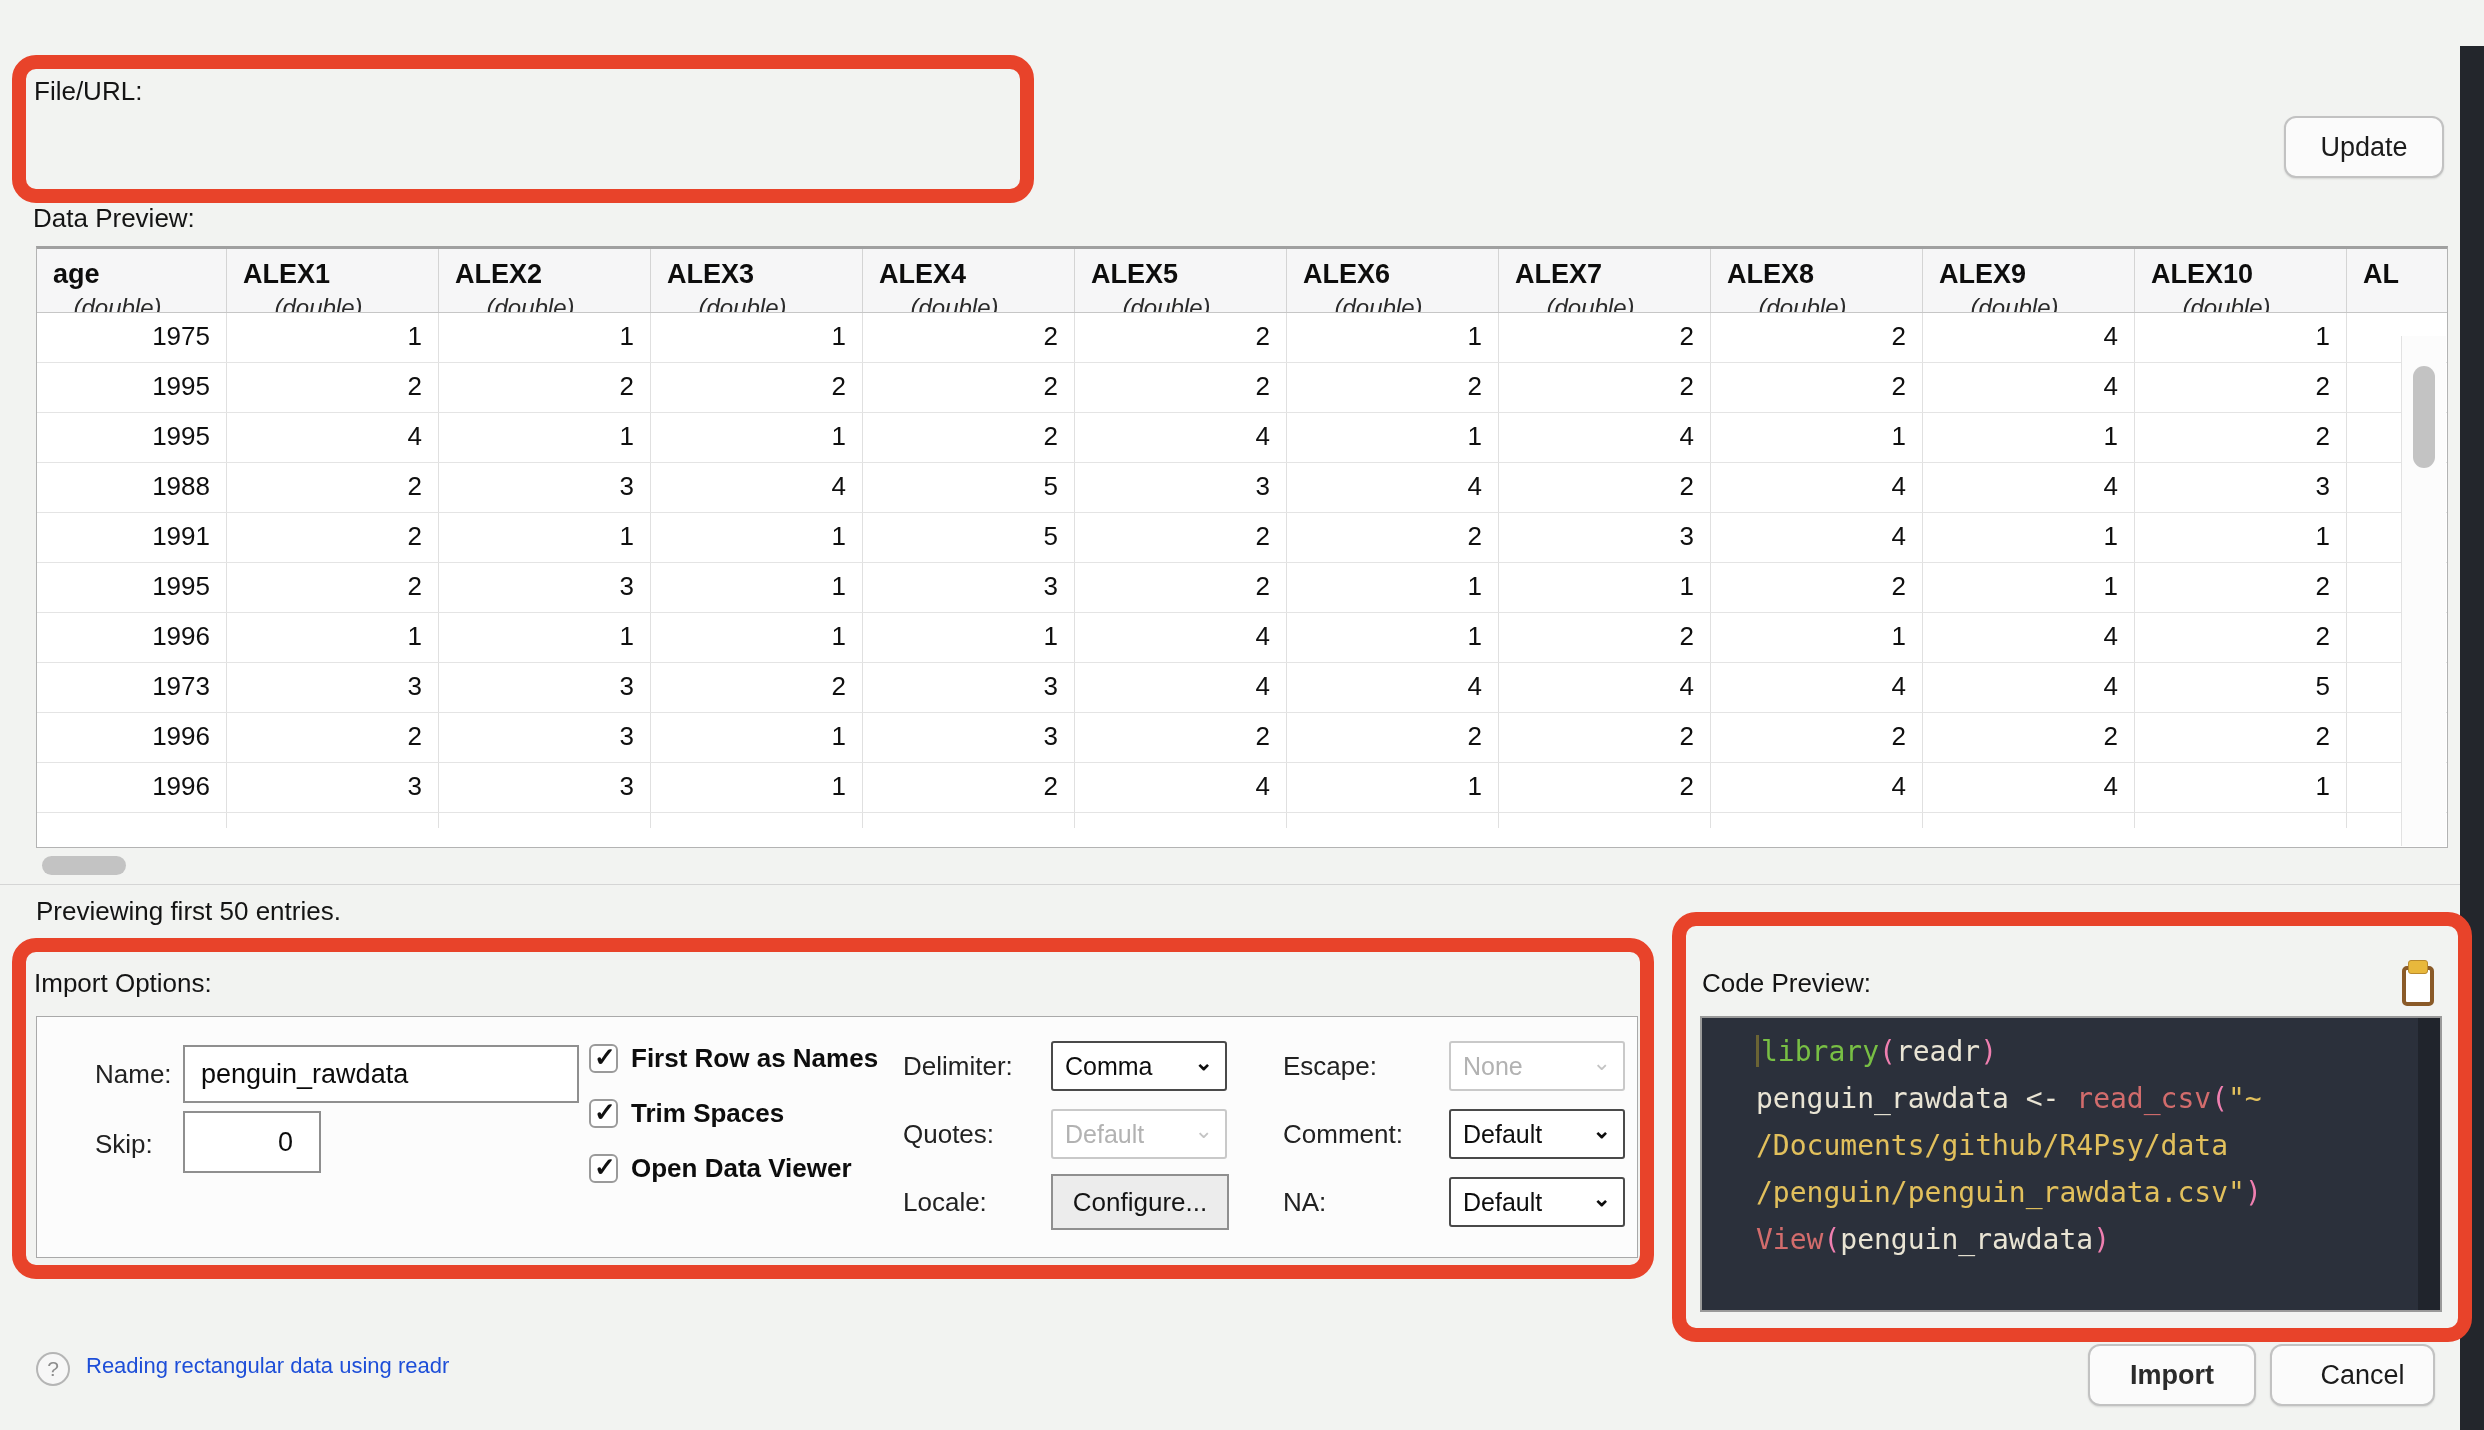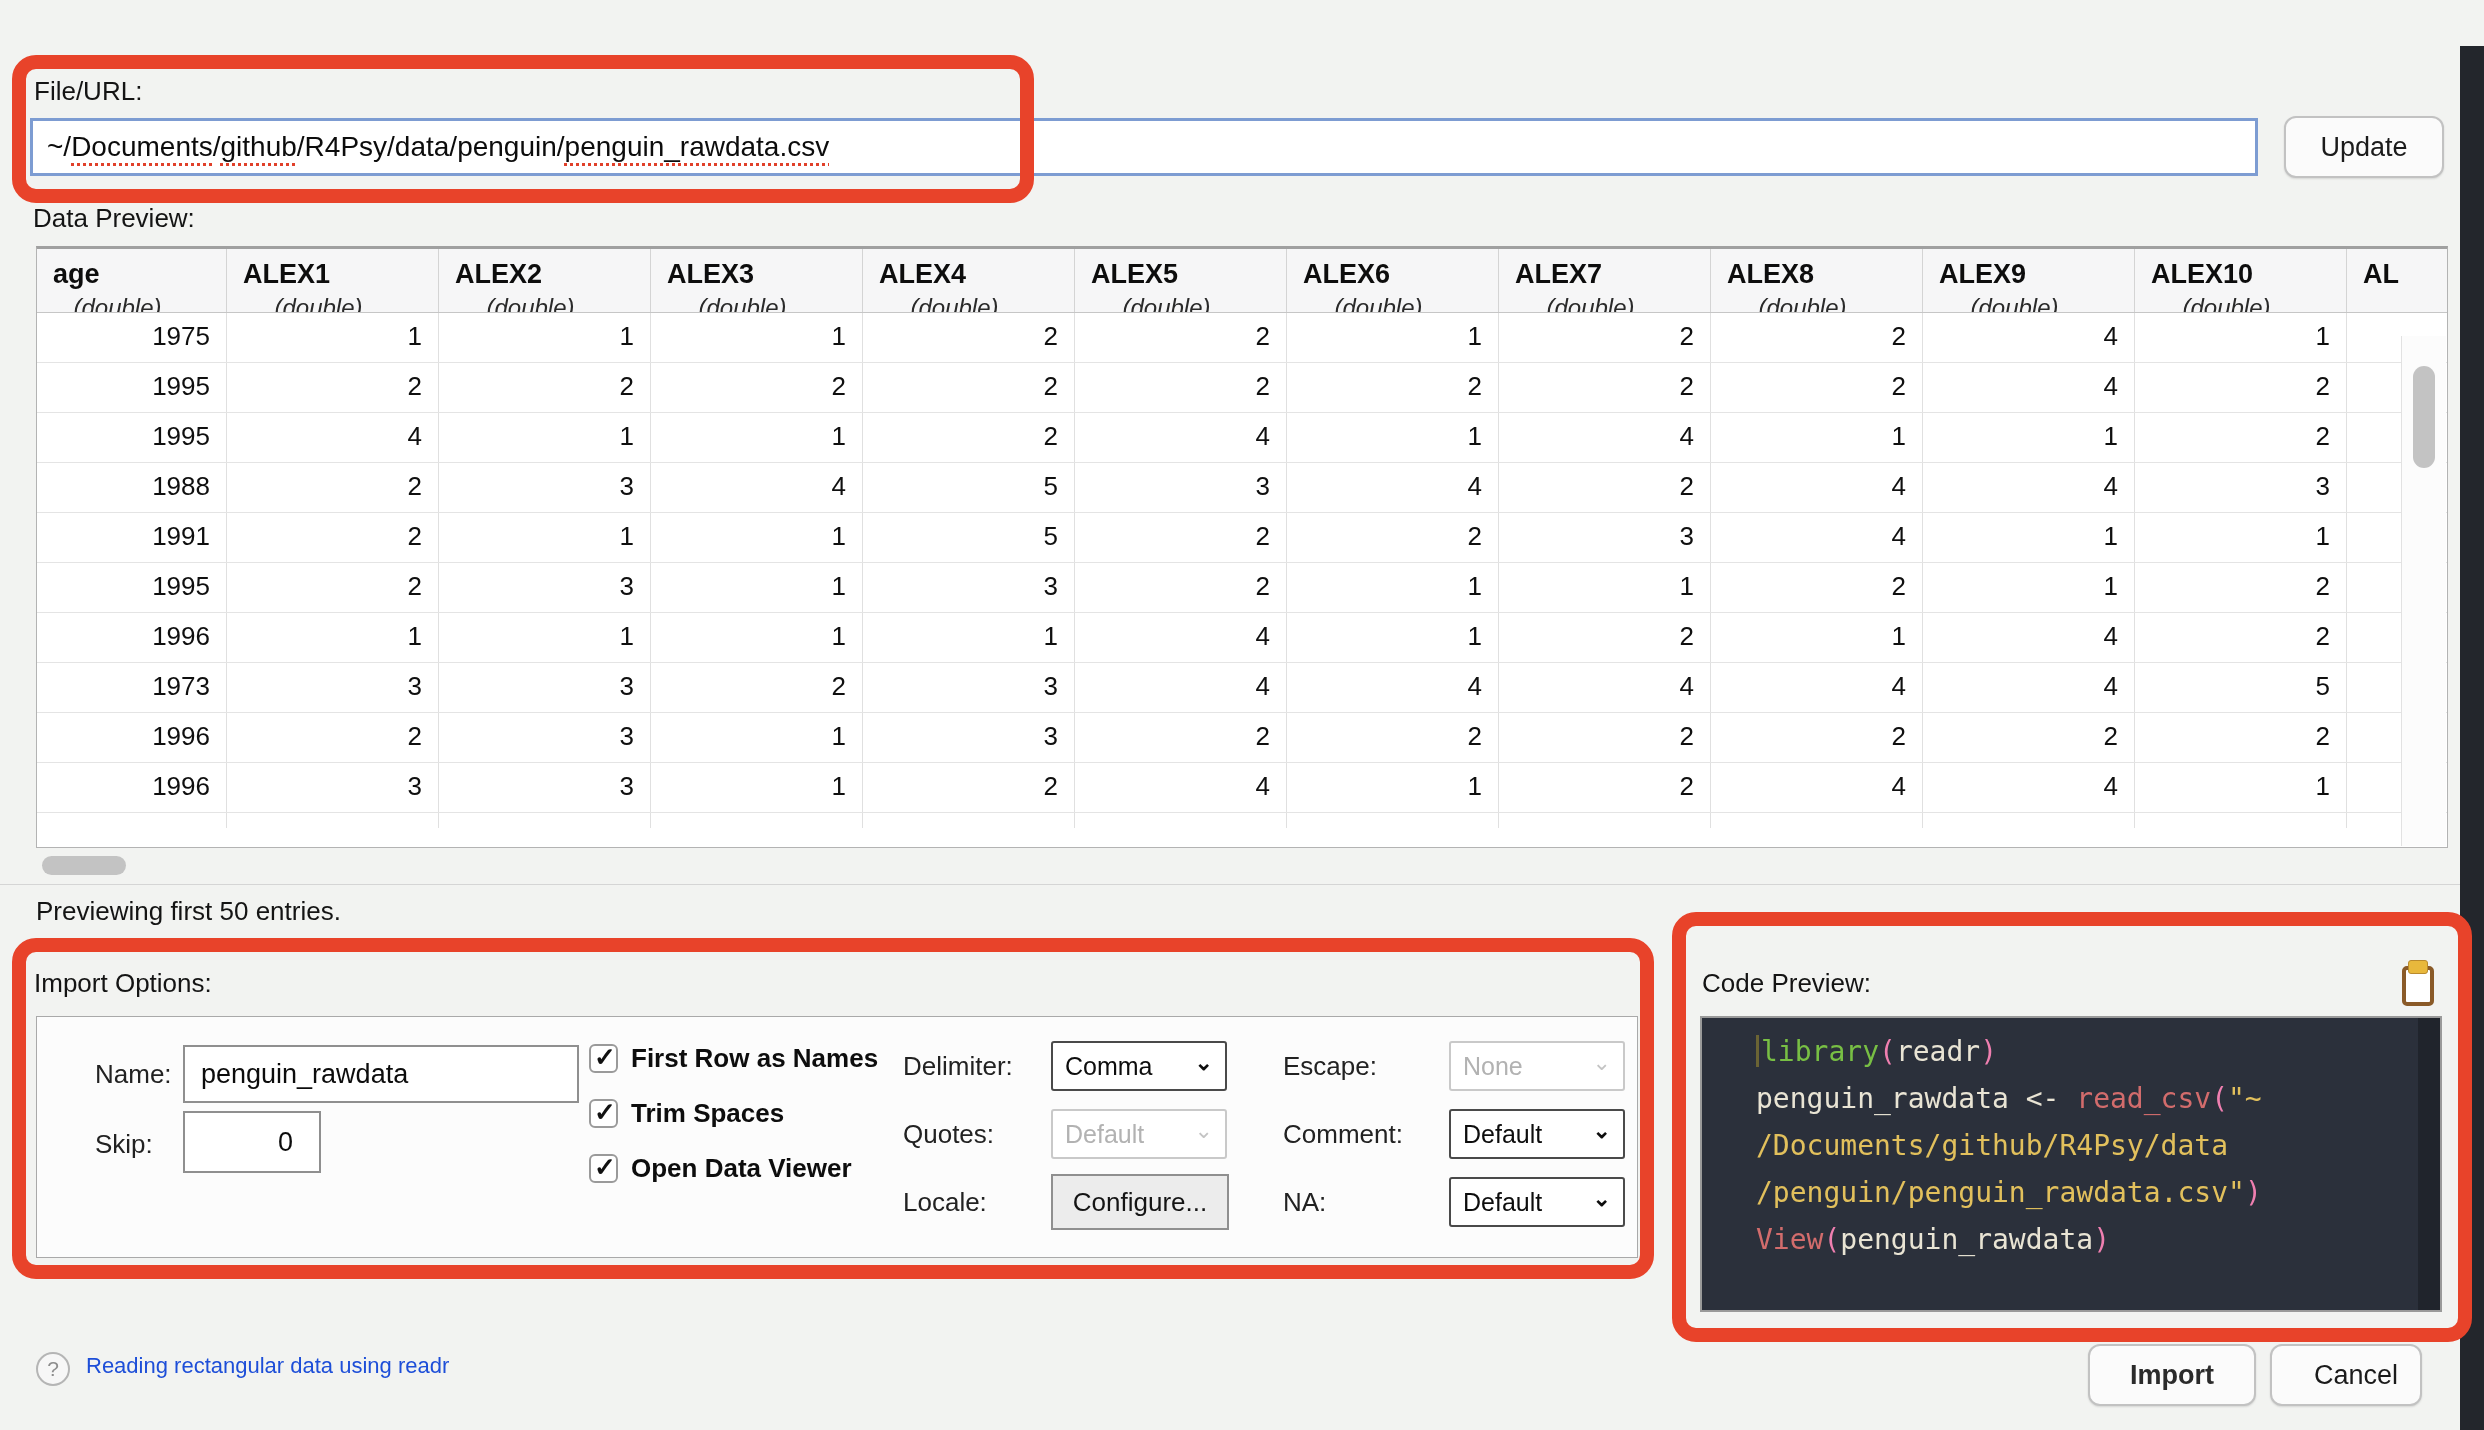--- a/index.html
+++ b/index.html
@@ -83,36 +83,35 @@
   .caret{display:inline-block;width:3px;height:32px;background:#6b6434;vertical-align:-6px;margin-right:2px;}
   .c-green{color:#78bf44;}
   .c-paren{color:#ef7fb0;}
   .c-plain{color:#e9e4d4;}
   .c-red{color:#d26c6c;}
   .c-str{color:#e2c05c;}
   
   .help-circle{position:absolute;left:36px;top:1352px;width:34px;height:34px;border:2px solid #b5b5b5;border-radius:50%;background:#f7f7f7;box-sizing:border-box;display:flex;align-items:center;justify-content:center;font-size:21px;color:#8d8d8d;}
   .help-link{position:absolute;left:86px;top:1353px;font-size:22px;color:#1d4ed8;cursor:pointer;}
   .btn-import{left:2088px;top:1344px;width:168px;height:62px;font-weight:700;color:#2b2b2b;}
-  .btn-cancel{left:2270px;top:1344px;width:152px;height:62px;padding-left:20px;}
+  .btn-cancel{left:2270px;top:1344px;width:165px;height:62px;padding-left:20px;}
   
   .annot{position:absolute;border:14px solid #e8432a;border-radius:24px;pointer-events:none;box-sizing:border-box;}
   .annot1{left:12px;top:55px;width:1022px;height:148px;}
   .annot2{left:12px;top:938px;width:1642px;height:341px;}
   .annot3{left:1672px;top:912px;width:800px;height:430px;}
 </style>
 </head>
 <body>
 
 <div id="root">
 
   <div class="ide-strip"></div>
 
   <div class="sec-label" style="left:34px;top:76px;">File/URL:</div>
-  <div class="file-input"><span>~/</span><span class="u">Documents</span><span>/</span><span class="u">github</span><span>/R4Psy/data/penguin/</span><span class="u">penguin_rawdata.csv</span></div>
   <div class="btn btn-update">Update</div>
 
   <div class="sec-label" style="left:33px;top:203px;">Data Preview:</div>
   <div class="table">
     <div class="thead">
         <div class="th col-age">
           <div class="th-name">age</div>
           <div class="th-type">
             <span>(double)</span>
             <span class="tri">▼</span>

